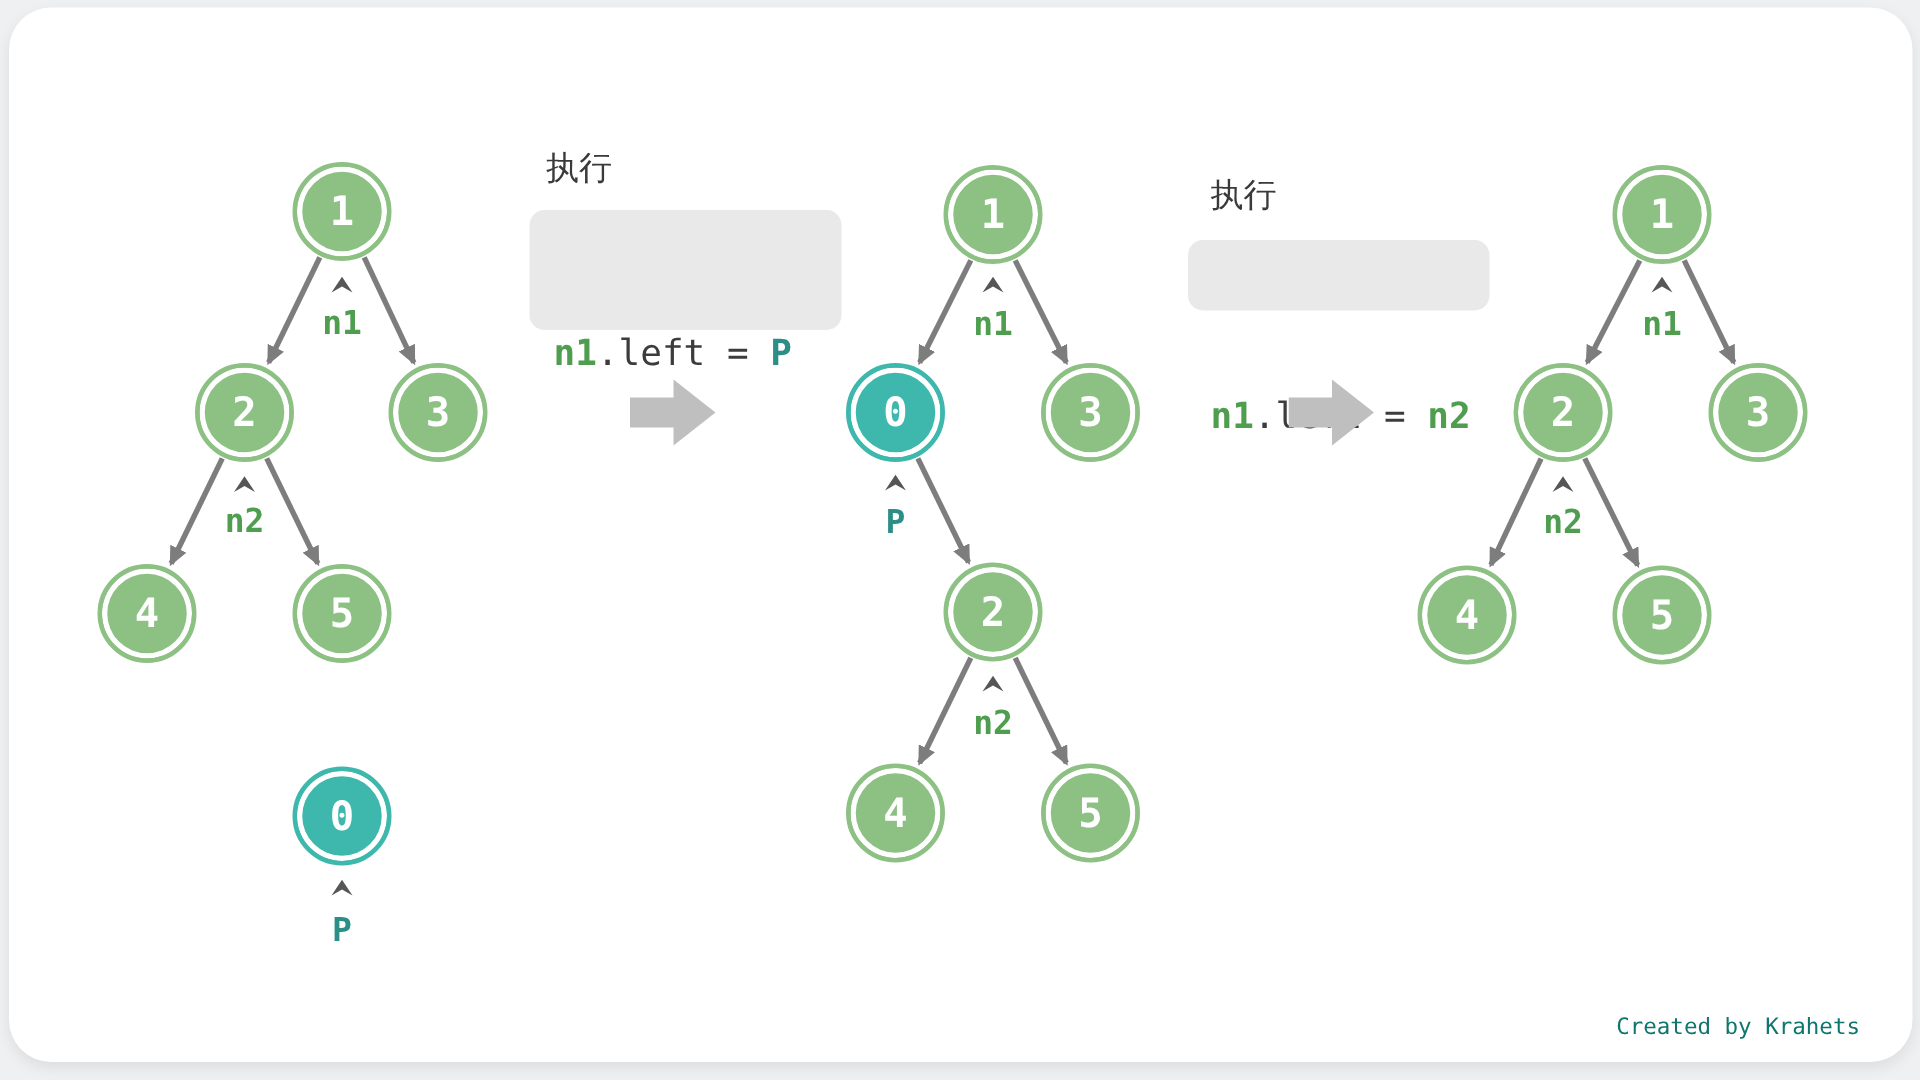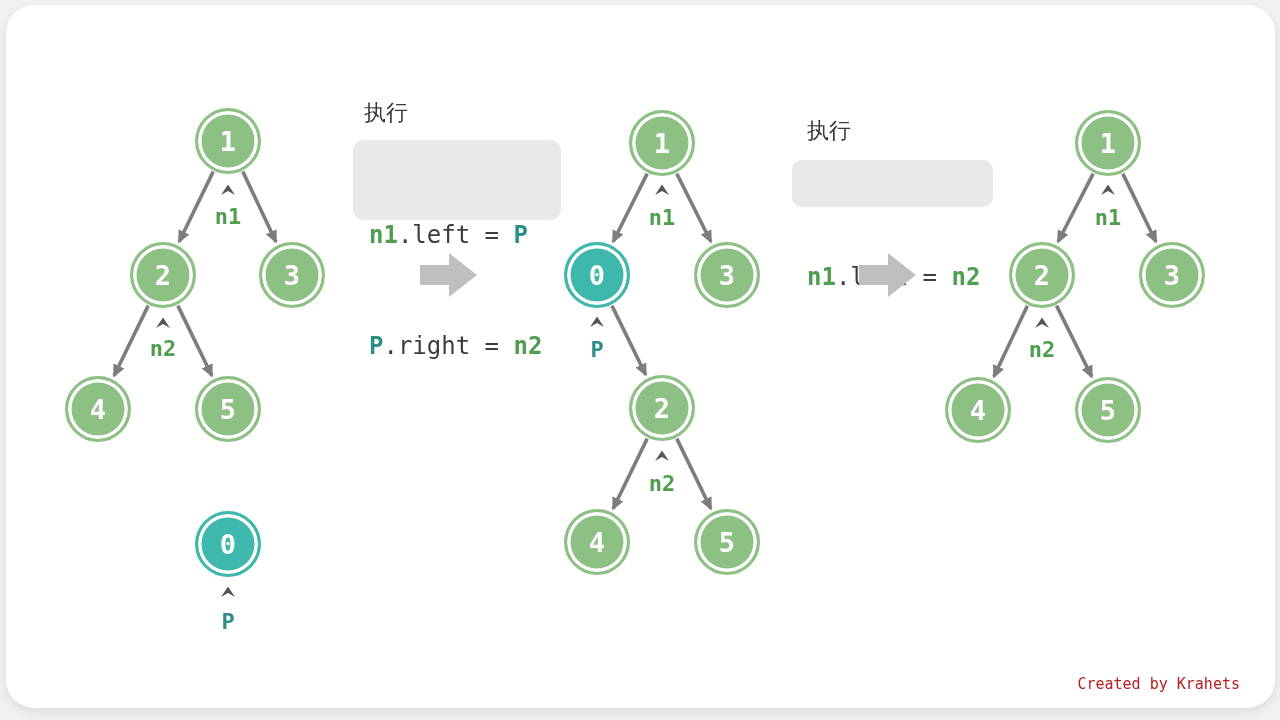--- a/index.html
+++ b/index.html
@@ -28,21 +28,21 @@
 
   .code-box{position:absolute;background:#E9E9E9;border-radius:10px;box-sizing:border-box;
             font:24px "DejaVu Sans Mono", monospace;color:#3C3C3C;white-space:pre;}
   .code-line{display:block;}
   .code-box [data-style="green"]{color:#4F9E4F;font-weight:bold;}
   .code-box [data-style="teal"]{color:#2B8F87;font-weight:bold;}
   .code-box [data-style="plain"]{color:#3C3C3C;}
 
   .block-arrow{position:absolute;}
 
-  #watermark{position:absolute;right:40px;bottom:27px;color:#b91c1c;
+  #watermark{position:absolute;right:40px;bottom:27px;color:#0f766e;
              font:15px "DejaVu Sans Mono", monospace;}
 </style>
 </head>
 <body>
 
 <div id="stage">
   <div id="card"></div>
 
   <div id="canvas">
 
@@ -86,21 +86,20 @@
       </svg>
     <div class="ptr-label" style="left:163px;top:348px" data-variant="green">n2</div>
     <svg class="caret" style="left:228px;top:592px" width="16" height="12" viewBox="0 0 16 12">
         <path d="M8,0.5 L15,11 L8,7 L1,11 Z"></path>
       </svg>
     <div class="ptr-label" style="left:228px;top:621px" data-variant="teal">P</div>
 
     <div class="step-title" style="left:364px;top:100px">执行</div>
     <div class="code-box" style="left:353px;top:140px;width:208px;height:80px;padding:3px 0 0 16px;line-height:37px">
       <span class="code-line"><span data-style="green">n1</span><span data-style="plain">.left = </span><span data-style="teal">P</span></span>
-      <span class="code-line"><span data-style="teal">P</span><span data-style="plain">.right = </span><span data-style="green">n2</span></span>
     </div>
 
     <svg class="block-arrow" style="left:420px;top:252px" width="58" height="46">
       <polygon points="0,13 29,13 29,1 57,23 29,45 29,33 0,33" fill="#BFBFBF"></polygon>
     </svg>
 
     <div class="node" style="left:662px;top:143px" data-variant="green">1</div>
     <div class="node" style="left:597px;top:275px" data-variant="teal">0</div>
     <div class="node" style="left:727px;top:275px" data-variant="green">3</div>
     <div class="node" style="left:662px;top:408px" data-variant="green">2</div>

